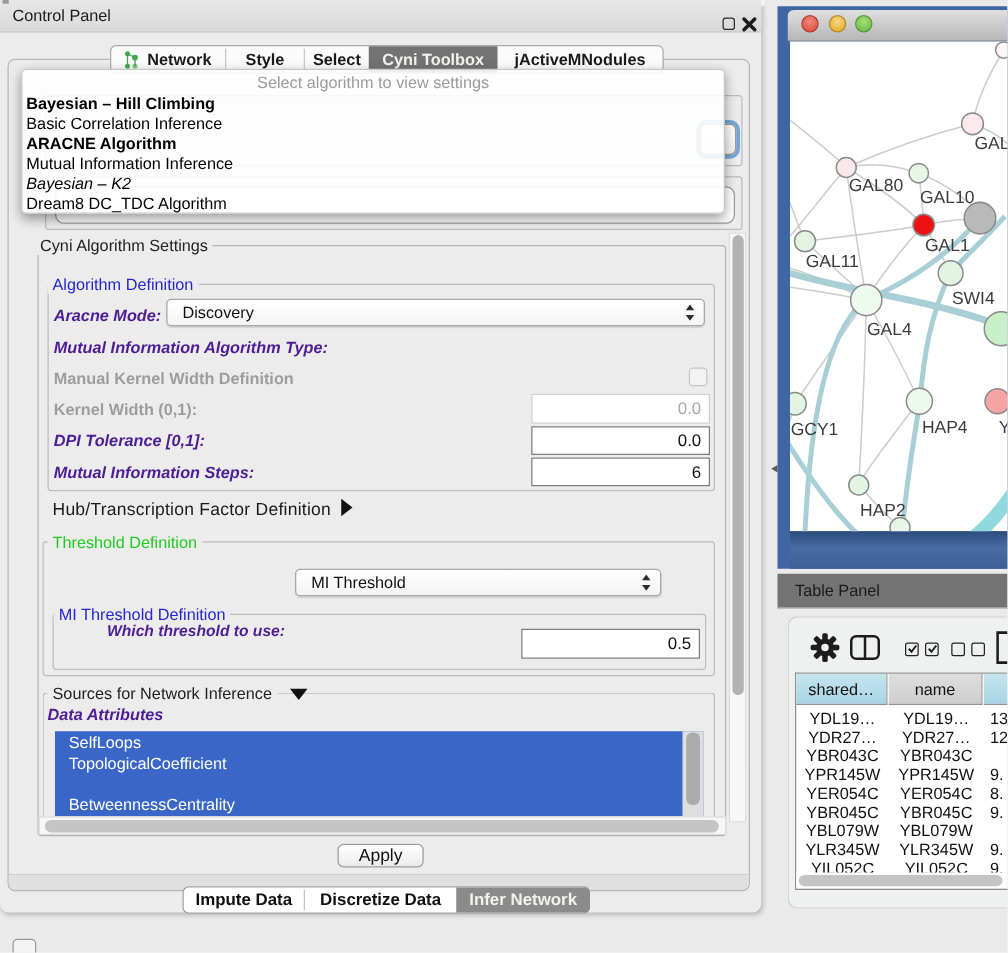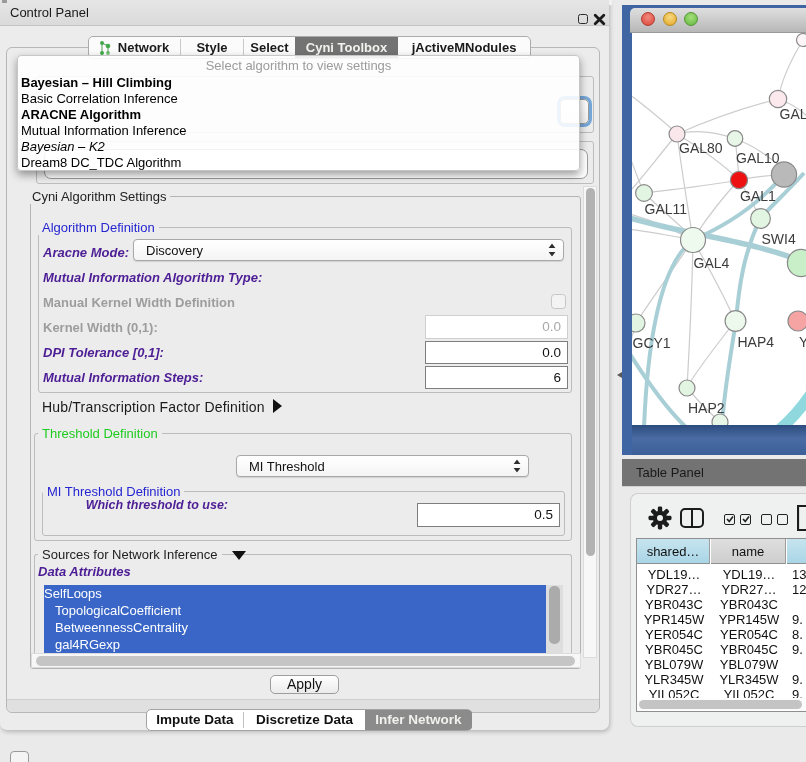--- a/index.html
+++ b/index.html
@@ -97,23 +97,23 @@
 </div>
 <div class="grp" style="left:42px; top:491px; width:523px; height:45px;"></div>
 <div class="gtitle" style="left:43px; top:484px; color:#2525d2;">MI Threshold Definition</div>
 <div class="field" style="left:417px; top:503px; width:143px; height:24px; line-height:22px; border:1px solid #7e7e7e;">0.5</div>
 
 <div class="abs" style="left:34px; top:554px; width:538px; height:99px; border:1px solid #bcbcbc; border-bottom:none; border-radius:3px 3px 0 0;"></div>
 <div class="gtitle" style="left:38px; top:547px; color:#222;">Sources for Network Inference</div>
 <div class="abs" style="left:232px; top:551px; width:0; height:0; border-top:9px solid #111; border-left:7px solid transparent; border-right:7px solid transparent;"></div>
 <div class="blbl" style="left:38px; top:564px;">Data Attributes</div>
 <div class="abs" style="left:44px; top:585px; width:519px; height:69px; background:#3a67c7; color:#fff; font-size:13px;">
-  <div style="line-height:17px;">SelfLoops</div>
+  <div style="padding-left:11px; line-height:17px;">SelfLoops</div>
   <div style="padding-left:11px; line-height:17px;">TopologicalCoefficient</div>
-  <div style="padding-left:11px; line-height:17px;">BetweennessCentrality</div>
+  <div style="padding-left:11px; line-height:17px;margin-top:16px;">BetweennessCentrality</div>
   <div style="padding-left:11px; line-height:17px;">gal4RGexp</div>
 </div>
 <div class="abs" style="left:546px; top:585px; width:17px; height:69px; background:#dedede;"></div>
 <div class="abs" style="left:549px; top:586px; width:11px; height:58px; background:#ababab; border-radius:5px;"></div>
 
 <div class="abs" style="left:31px; top:653px; width:550px; height:15px; background:#f7f7f7; border:1px solid #dcdcdc;"></div>
 <div class="abs" style="left:36px; top:655.5px; width:539px; height:10px; background:#c5c5c5; border-radius:5px;"></div>
 
 <div class="abs" style="left:270px; top:675px; width:69px; height:19px; background:linear-gradient(#ffffff,#ebebeb); border:1px solid #9e9e9e; border-radius:5px; text-align:center; line-height:17px; font-size:14px; color:#111;">Apply</div>
 

